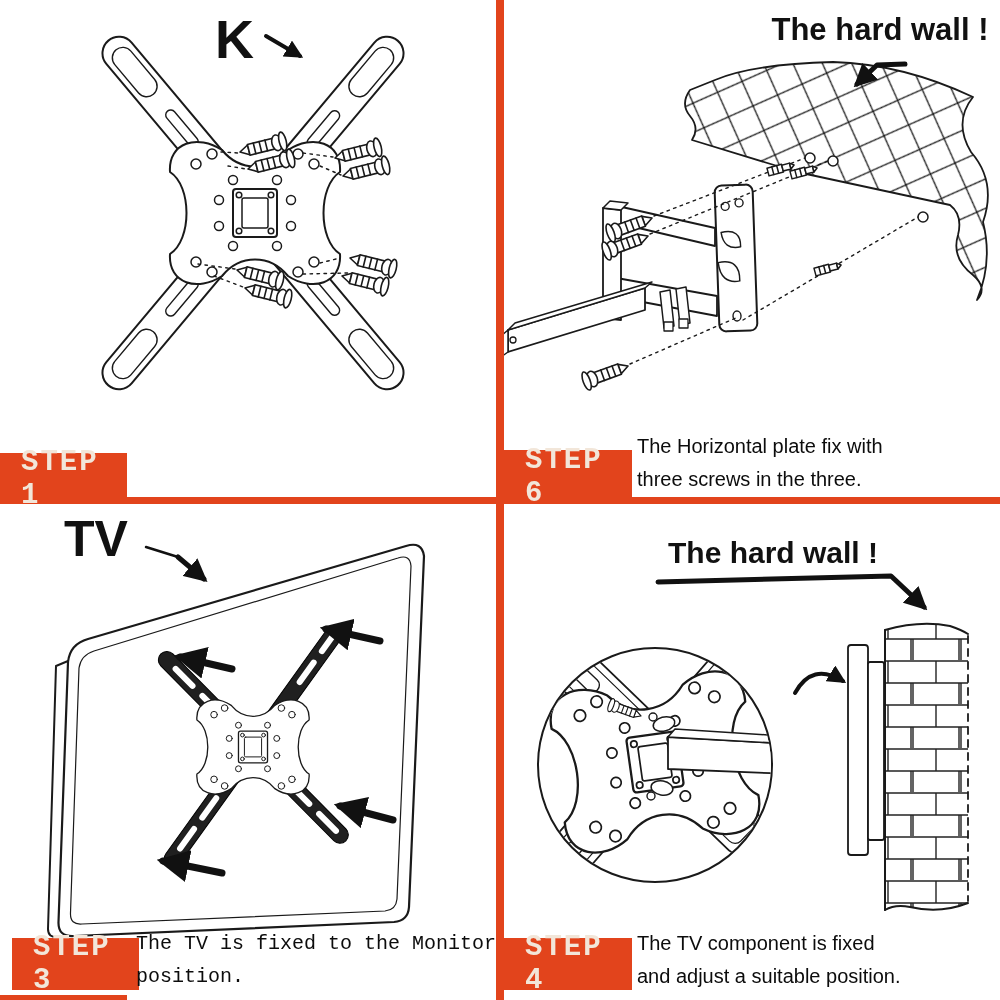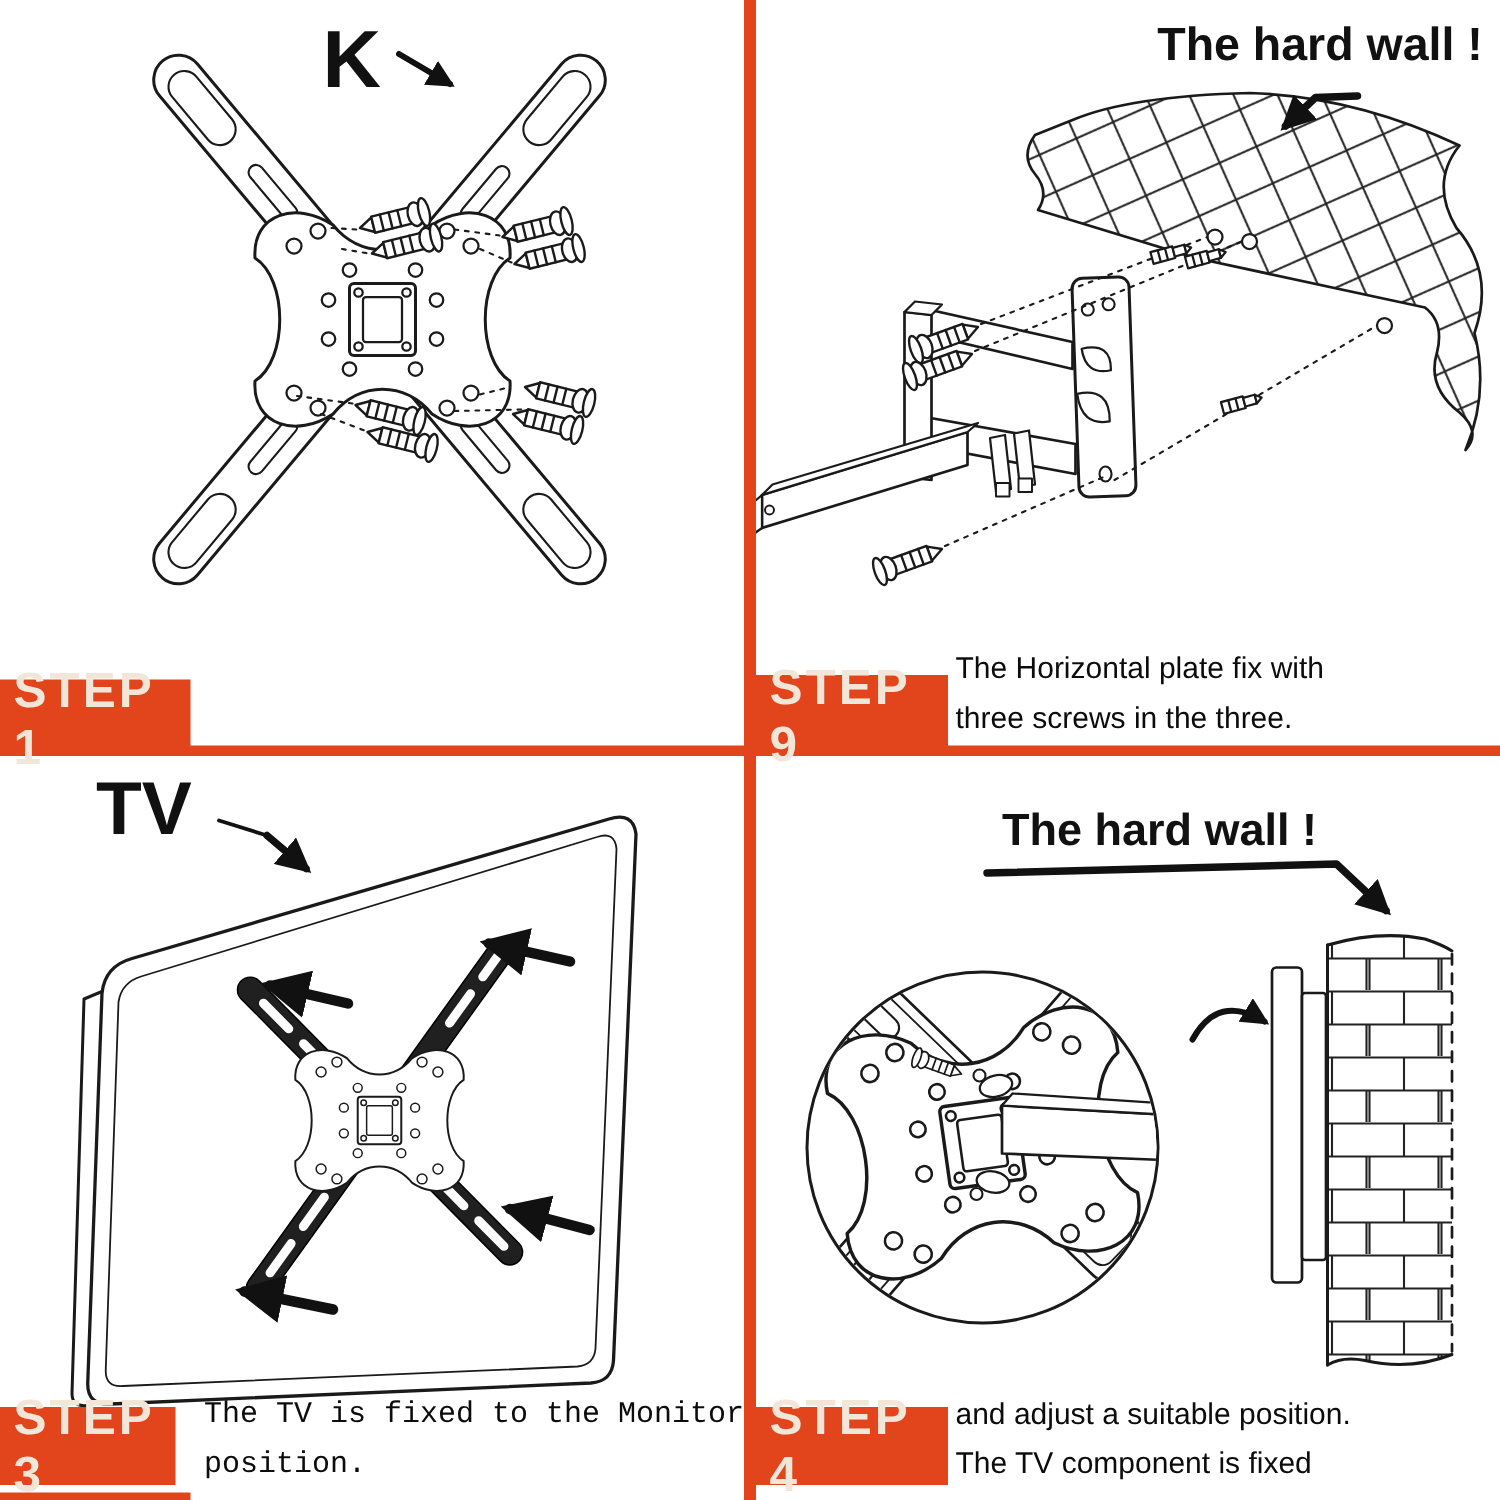--- a/index.html
+++ b/index.html
@@ -6,26 +6,26 @@
   .sheet{
     position:relative;width:1000px;height:1000px;background:#ffffff;
     overflow:hidden;font-family:"Liberation Sans",sans-serif;
   }
   .artwork{position:absolute;left:0;top:0;z-index:1;}
   .divider{position:absolute;background:#E2441C;z-index:2;}
   .div-v{left:496px;top:0;width:8px;height:1000px;}
   .div-h{left:0;top:497px;width:1000px;height:7px;}
   .badge{
     position:absolute;z-index:3;background:#E2441C;color:#F2E6D9;
-    font-weight:bold;font-size:33px;letter-spacing:2px;
-    display:flex;align-items:center;padding-left:9px;box-sizing:border-box;
+    font-weight:bold;font-size:29px;letter-spacing:2px;
+    display:flex;align-items:center;padding-left:21px;box-sizing:border-box;font-family:Liberation Mono, monospace;
   }
   .badge.b1{left:0;top:453px;width:127px;height:51px;}
   .badge.b2{left:504px;top:450px;width:128px;height:54px;}
-  .badge.b3{left:0;top:938px;width:117px;height:52px;}
+  .badge.b3{left:12px;top:938px;width:127px;height:52px;}
   .badge.b4{left:504px;top:938px;width:128px;height:52px;}
   .badge-strip{position:absolute;z-index:3;background:#E2441C;left:0;top:995px;width:127px;height:5px;}
   .cap{
     position:absolute;z-index:3;color:#0c0c0c;font-size:20px;line-height:33px;
     white-space:nowrap;
   }
   .cap.c1{left:136px;top:462px;}
   .cap.c2{left:637px;top:430px;}
   .cap.c3{left:136px;top:927px;font-family:Liberation Mono, monospace;}
   .cap.c4{left:637px;top:927px;}
@@ -260,37 +260,37 @@
   </svg>
 
   <div class="divider div-v"></div>
   <div class="divider div-h"></div>
 
   <div class="badge b1">
     <span>STEP 1</span>
   </div>
 
   <div class="badge b2">
-    <span>STEP 9</span>
+    <span>STEP 6</span>
   </div>
   <div class="cap c2">
     <div>The Horizontal plate fix with</div>
     <div>three screws in the three.</div>
   </div>
 
   <div class="badge b3">
     <span>STEP 3</span>
   </div>
   <div class="badge-strip"></div>
   <div class="cap c3">
     <div>The TV is fixed to the Monitor</div>
     <div>position.</div>
   </div>
 
   <div class="badge b4">
     <span>STEP 4</span>
   </div>
   <div class="cap c4">
+    <div>The TV component is fixed</div>
     <div>and adjust a suitable position.</div>
-    <div>The TV component is fixed</div>
   </div>
 
 </div>
 
 </body></html>

